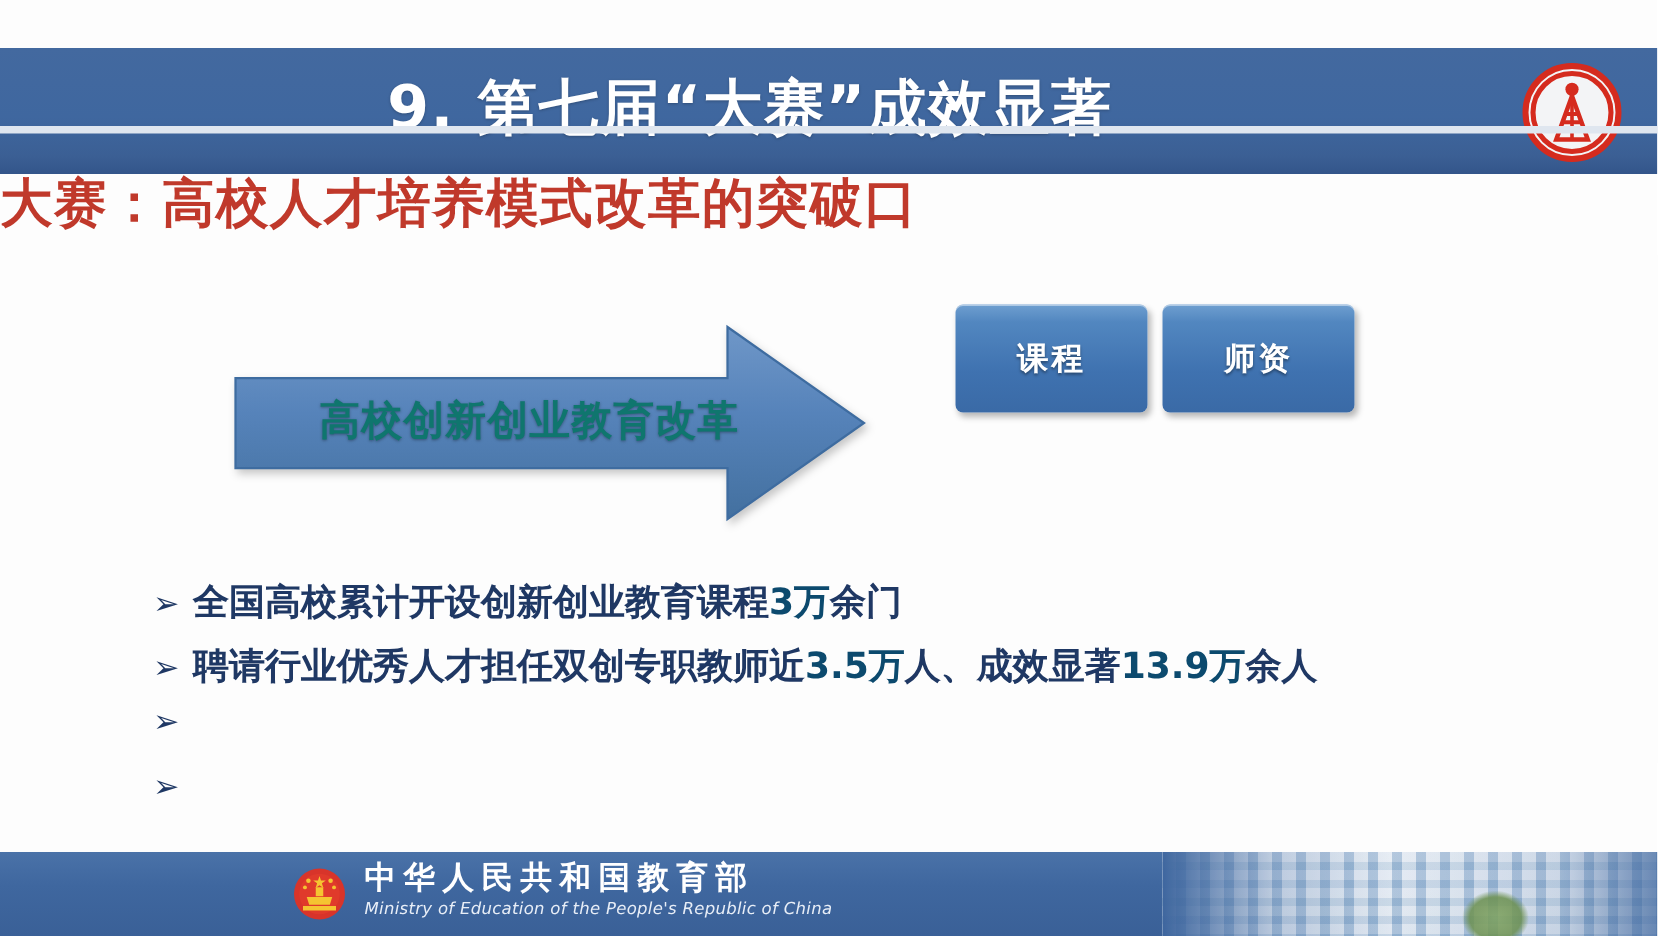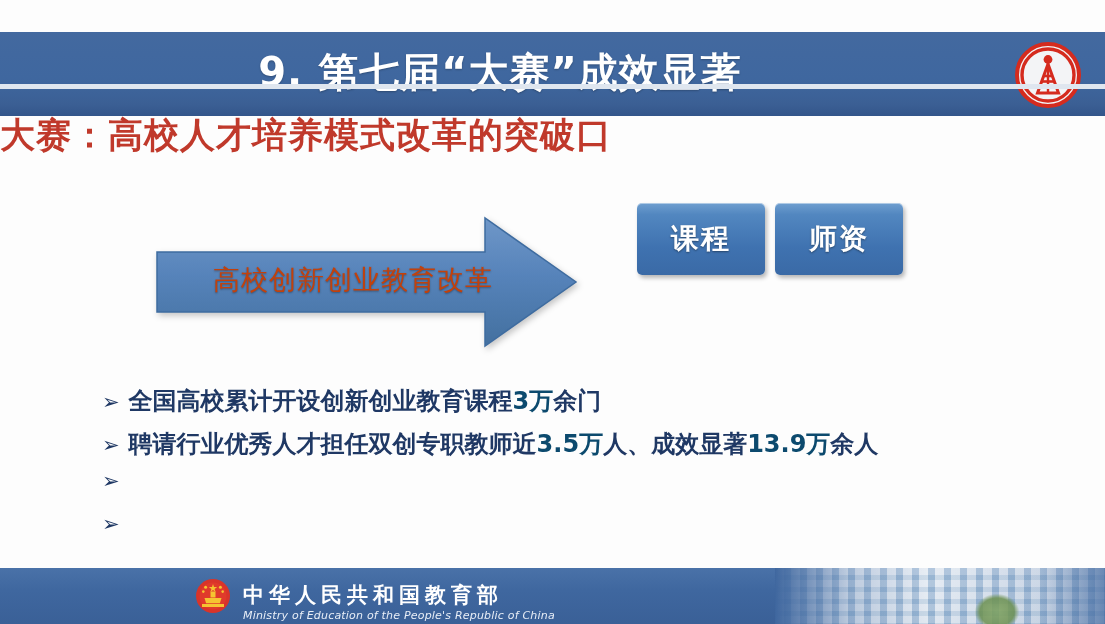--- a/index.html
+++ b/index.html
@@ -78,43 +78,43 @@
     position: absolute;
     left: 155px; top: 22px;
     width: 425px; height: 140px;
   }
   #arrow-svg { display: block; filter: drop-shadow(2px 3px 3px rgba(0,0,0,.22)); }
   #arrow-label {
     position: absolute;
     left: 28px; top: 50px;
     width: 340px;
     text-align: center;
-    color: #c2410c;
+    color: #0f766e;
     font-size: 27px;
-    font-weight: normal;
+    font-weight: bold;
     letter-spacing: 1px;
     white-space: nowrap;
     text-shadow: 0 1px 2px rgba(0,0,0,.35);
   }
 
   #boxes {
     position: absolute;
     left: 637px; top: 13px;
     width: 266px; height: 160px;
     display: grid;
     grid-template-columns: 128px 128px;
     grid-template-rows: 72px 72px;
     gap: 16px 10px;
   }
   .concept-box {
     border-radius: 5px;
     background: linear-gradient(180deg, #6f9fd0 0%, #5287c0 16%, #3f72b0 62%, #3a6aa6 100%);
     box-shadow: 2px 3px 4px rgba(0,0,0,.28), inset 0 1px 0 rgba(255,255,255,.45);
     color: #ffffff;
-    font-size: 28px;
+    font-size: 21px;
     font-weight: bold;
     letter-spacing: 2px;
     display: flex;
     align-items: center;
     justify-content: center;
     text-shadow: 0 1px 2px rgba(0,0,0,.4);
   }
 
   
   #bullets {
@@ -166,21 +166,21 @@
     background: radial-gradient(ellipse at 50% 60%, #7fa35f 0%, #6d9150 55%, rgba(109,145,80,0) 72%);
     opacity: .85;
   }
   #footer-emblem {
     position: absolute;
     left: 194px; top: 9px;
     width: 38px; height: 38px;
   }
   #footer-text {
     position: absolute;
-    left: 243px; top: 14px;
+    left: 243px; top: 4px;
   }
   #footer-cn {
     color: #ffffff;
     font-size: 21px;
     font-weight: bold;
     letter-spacing: 5px;
     line-height: 26px;
     white-space: nowrap;
   }
   #footer-en {

